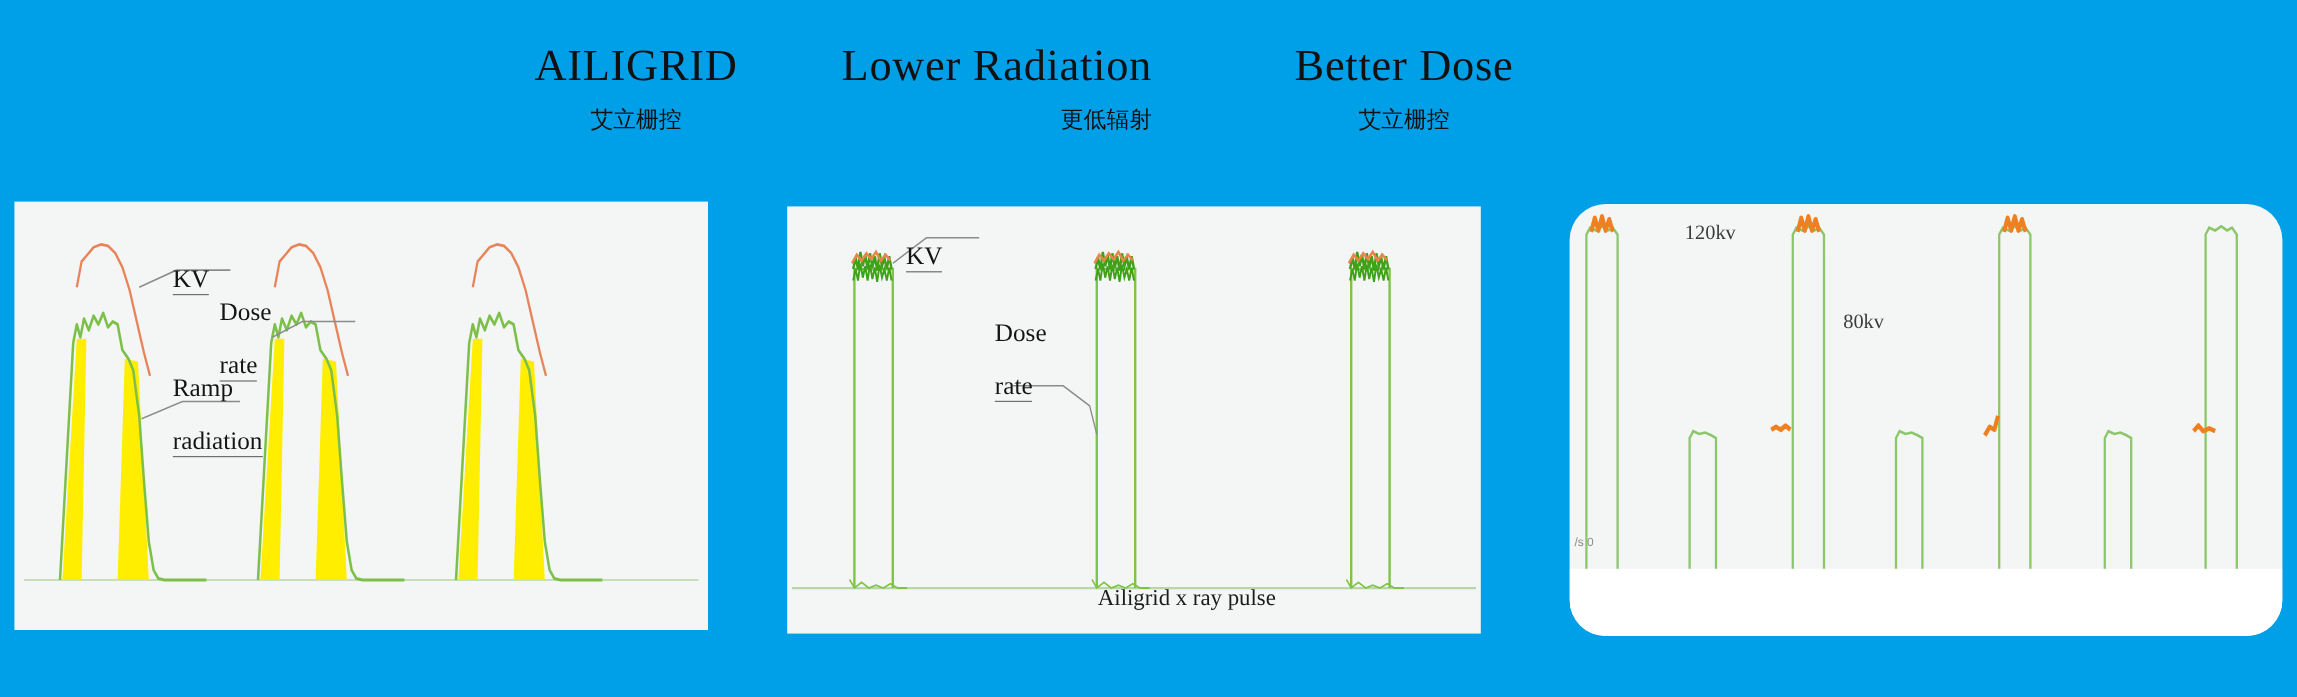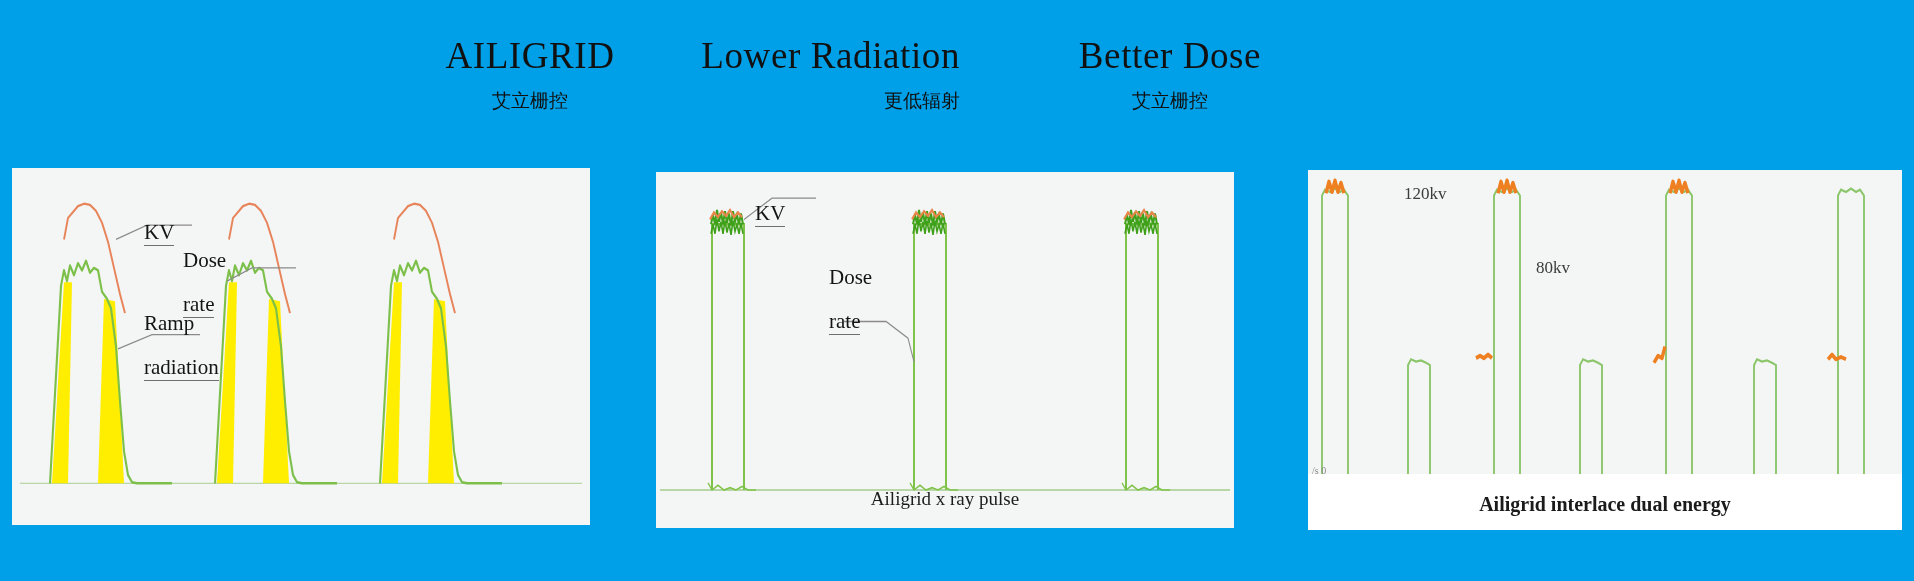--- a/index.html
+++ b/index.html
@@ -28,50 +28,50 @@
   #hcol2{left:1040px;top:36px;width:260px;}
 
   
   .panel{
     position:absolute;
     background:#f4f5f5;
     overflow:hidden;
   }
   #panel1{left:12px;top:168px;width:578px;height:357px;}
   #panel2{left:656px;top:172px;width:578px;height:356px;}
-  #panel3{left:1308px;top:170px;width:594px;height:360px;}
+  #panel3{left:1308px;top:170px;width:594px;height:360px;border-radius:30px;}
 
   .plot{position:absolute;left:0;top:0;right:0;bottom:0;}
   .plot svg{display:block;width:100%;height:100%;}
 
   .caption{
     position:absolute;left:0;width:100%;text-align:center;
     font-family:"Liberation Serif", serif;
     color:#1b1b1b;
   }
   #cap1{bottom:20px;font-size:19px;}
-  #cap2{bottom:18px;font-size:19px;}
+  #cap2{bottom:18px;font-size:19px;padding-left:44px;}
   #cap3{bottom:14px;font-size:20px;font-weight:bold;}
 
   .capstrip{
     position:absolute;left:0;bottom:0;width:100%;height:56px;background:#ffffff;
   }
 
   
   .lg{
     position:absolute;
     font-family:"Liberation Serif", serif;
     font-size:17px;color:#3b3b3b;white-space:nowrap;
   }
   #lg120{left:96px;top:14px;}
   #lg80{left:228px;top:88px;}
 
   .axlbl{
-    position:absolute;left:4px;bottom:54px;
-    font-family:Liberation Serif, serif;
+    position:absolute;left:4px;bottom:72px;
+    font-family:Liberation Sans, sans-serif;
     font-size:10px;color:#8a8a8a;white-space:nowrap;
   }
 
   
   .ann{
     position:absolute;
     font-family:"Liberation Serif", serif;
     color:#141414;white-space:pre;line-height:1.05;
   }
   .ann u{text-decoration:none;border-bottom:1px solid #6f6f6f;padding-bottom:1px;}
@@ -215,14 +215,13 @@
   <div class="lg" id="lg120">
     <span>120kv</span>
   </div>
   <div class="lg" id="lg80">
     <span>80kv</span>
   </div>
 
   <div class="axlbl">/s  0</div>
 
   <div class="capstrip"></div>
-  <div class="caption" id="cap3">Ailigrid interlace dual energy</div>
 </div>
 
 </body></html>

